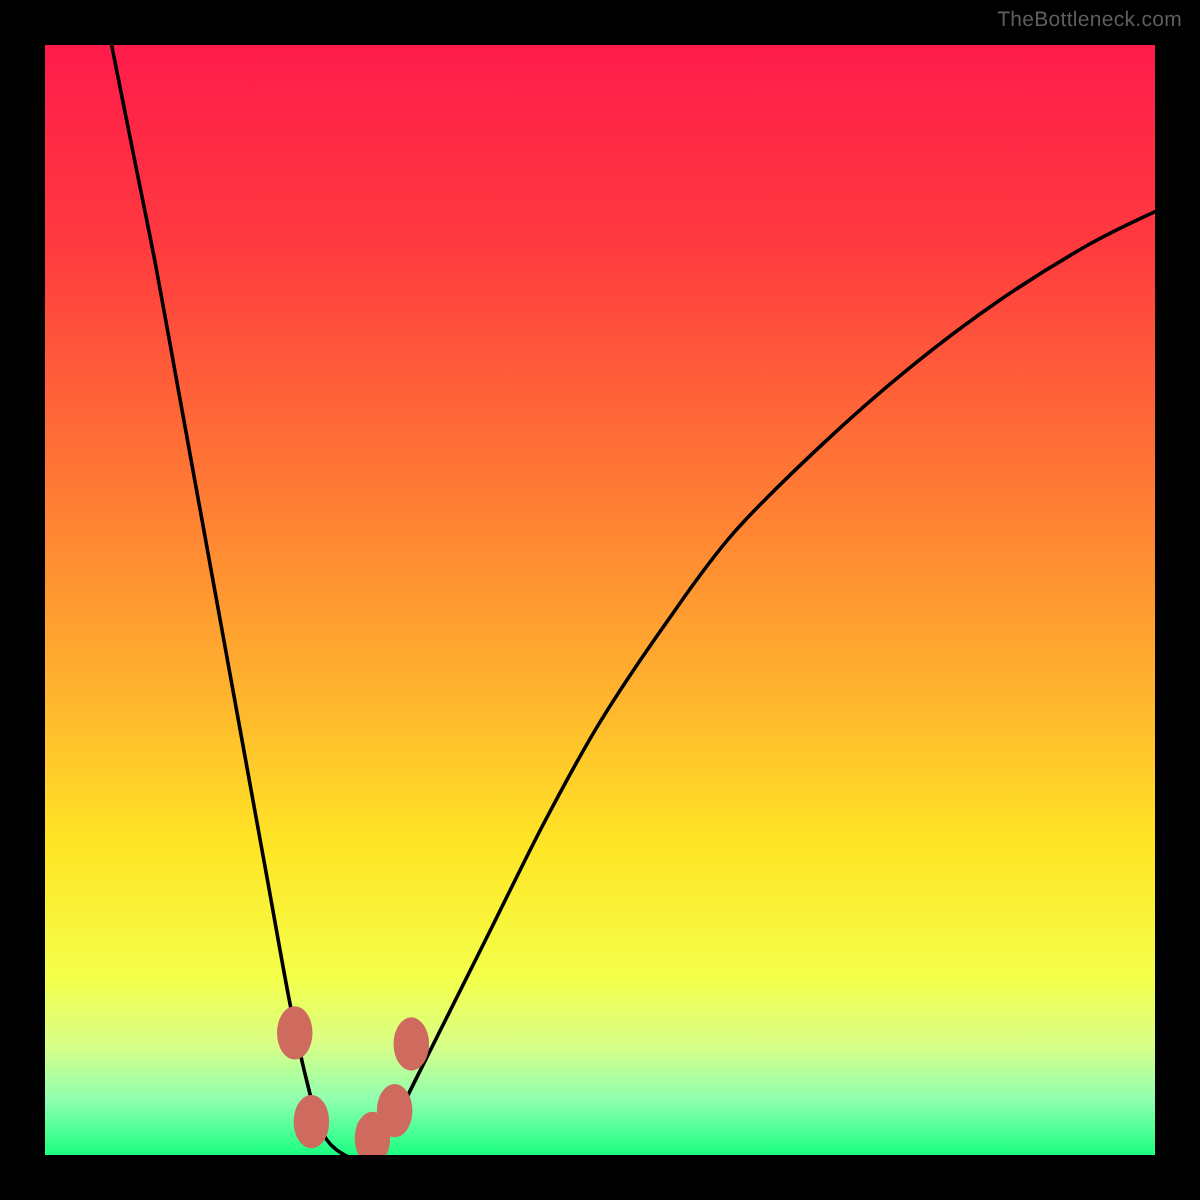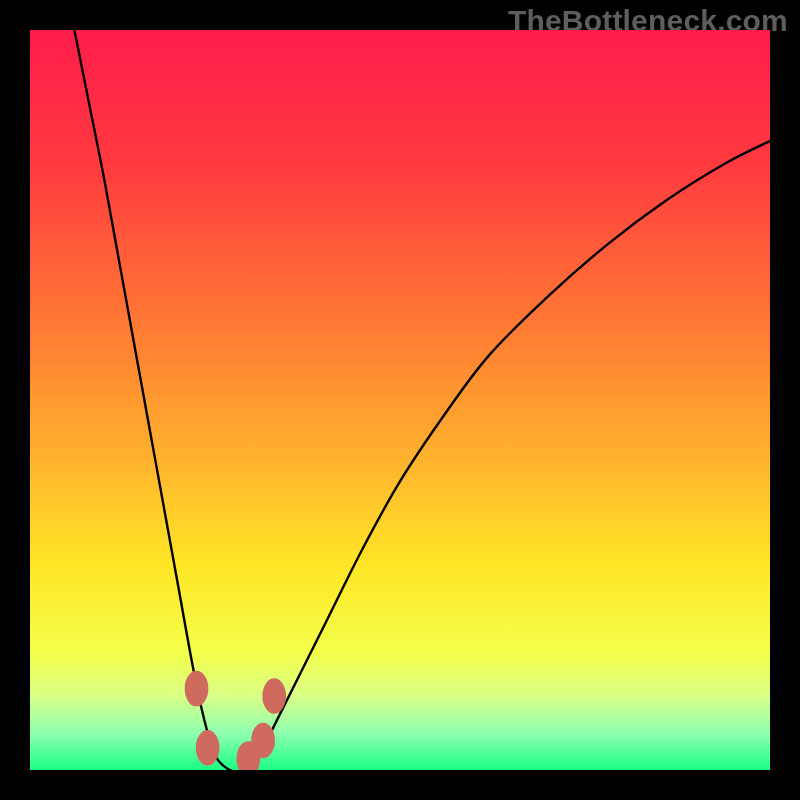--- a/index.html
+++ b/index.html
@@ -17,22 +17,22 @@
     left: 0;
     width: 800px;
     height: 800px;
     background: #000;
   }
   .watermark {
     position: absolute;
     top: 4px;
     right: 12px;
     color: #5e5e5e;
-    font-size: 30px;
-    font-weight: 700;
+    font-size: 14px;
+    font-weight: 400;
     letter-spacing: 0.2px;
     user-select: none;
     margin-left: 16px;
   }
   .plot {
     position: absolute;
     left: 30px;
     top: 30px;
     width: 740px;
     height: 740px;

